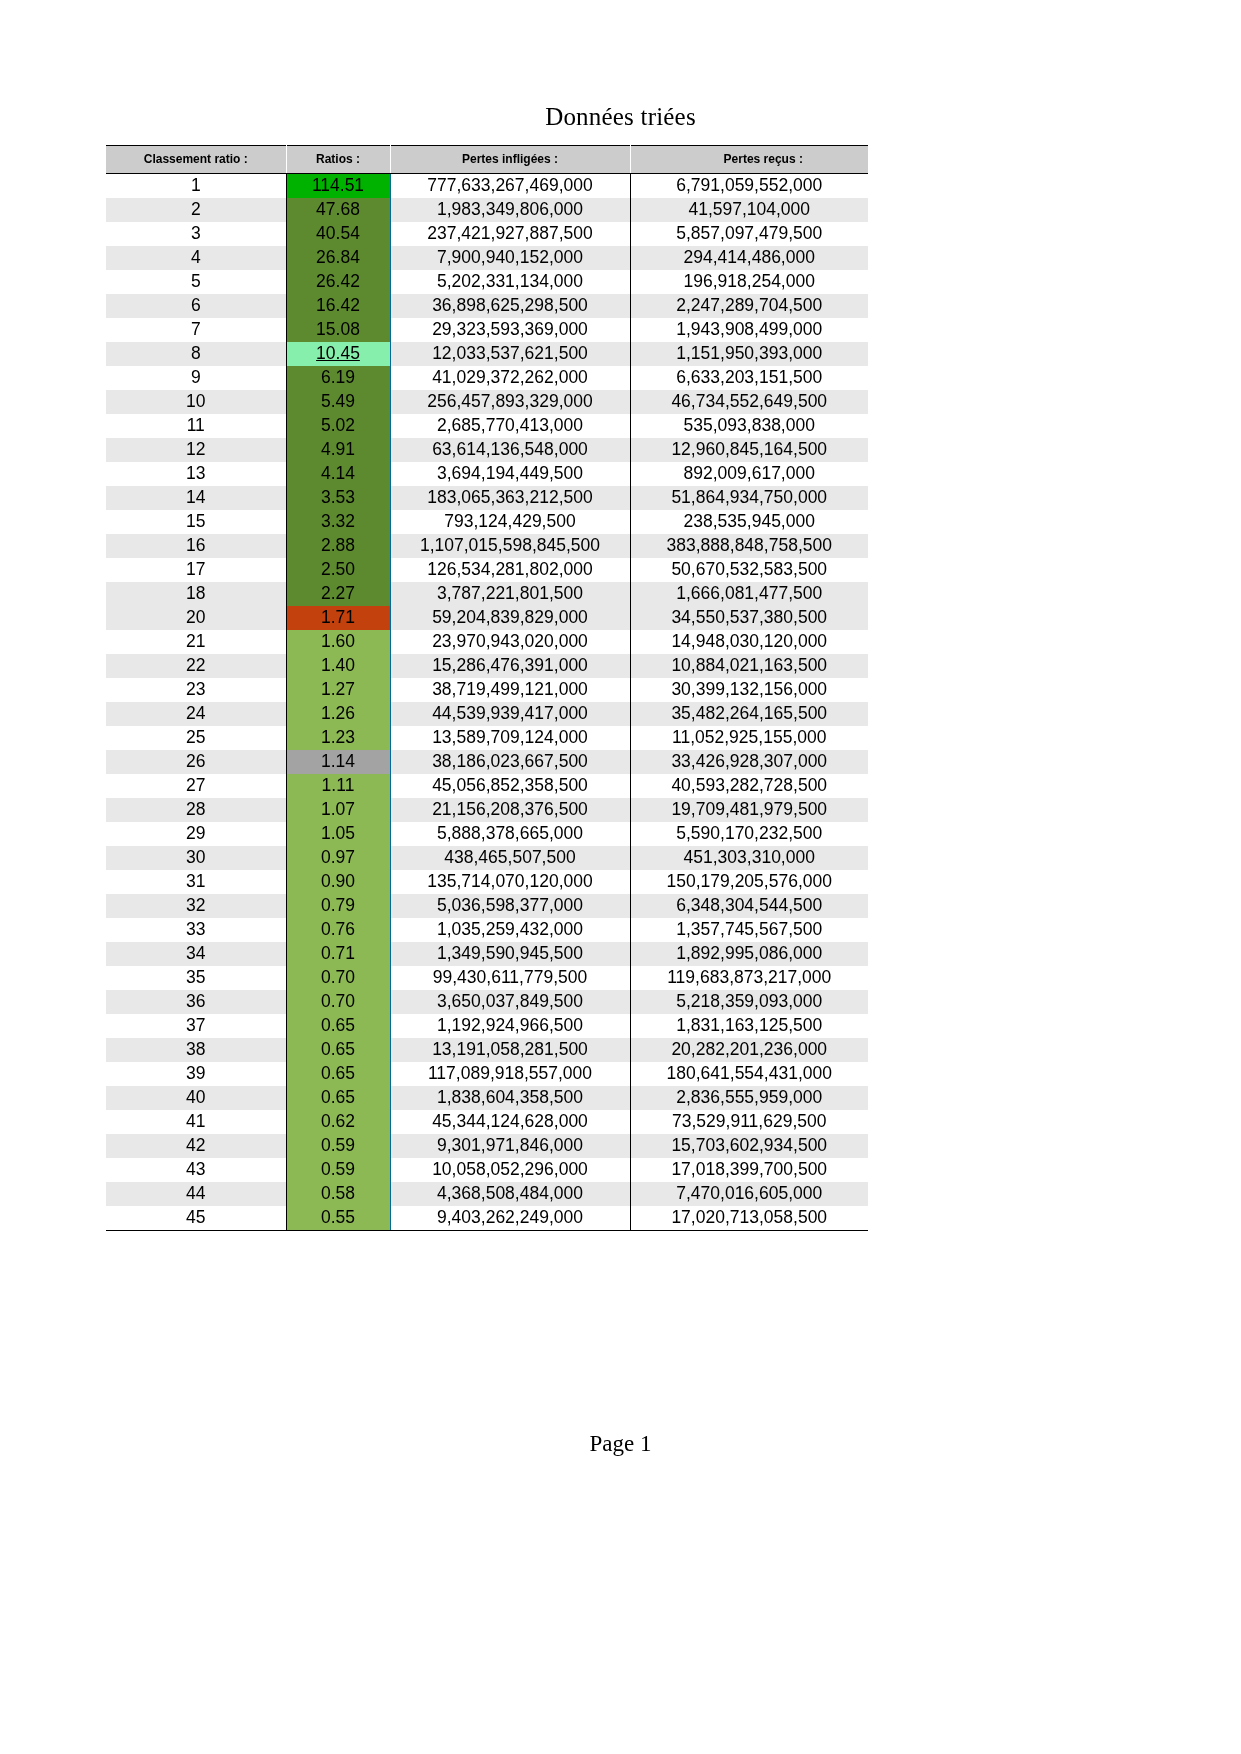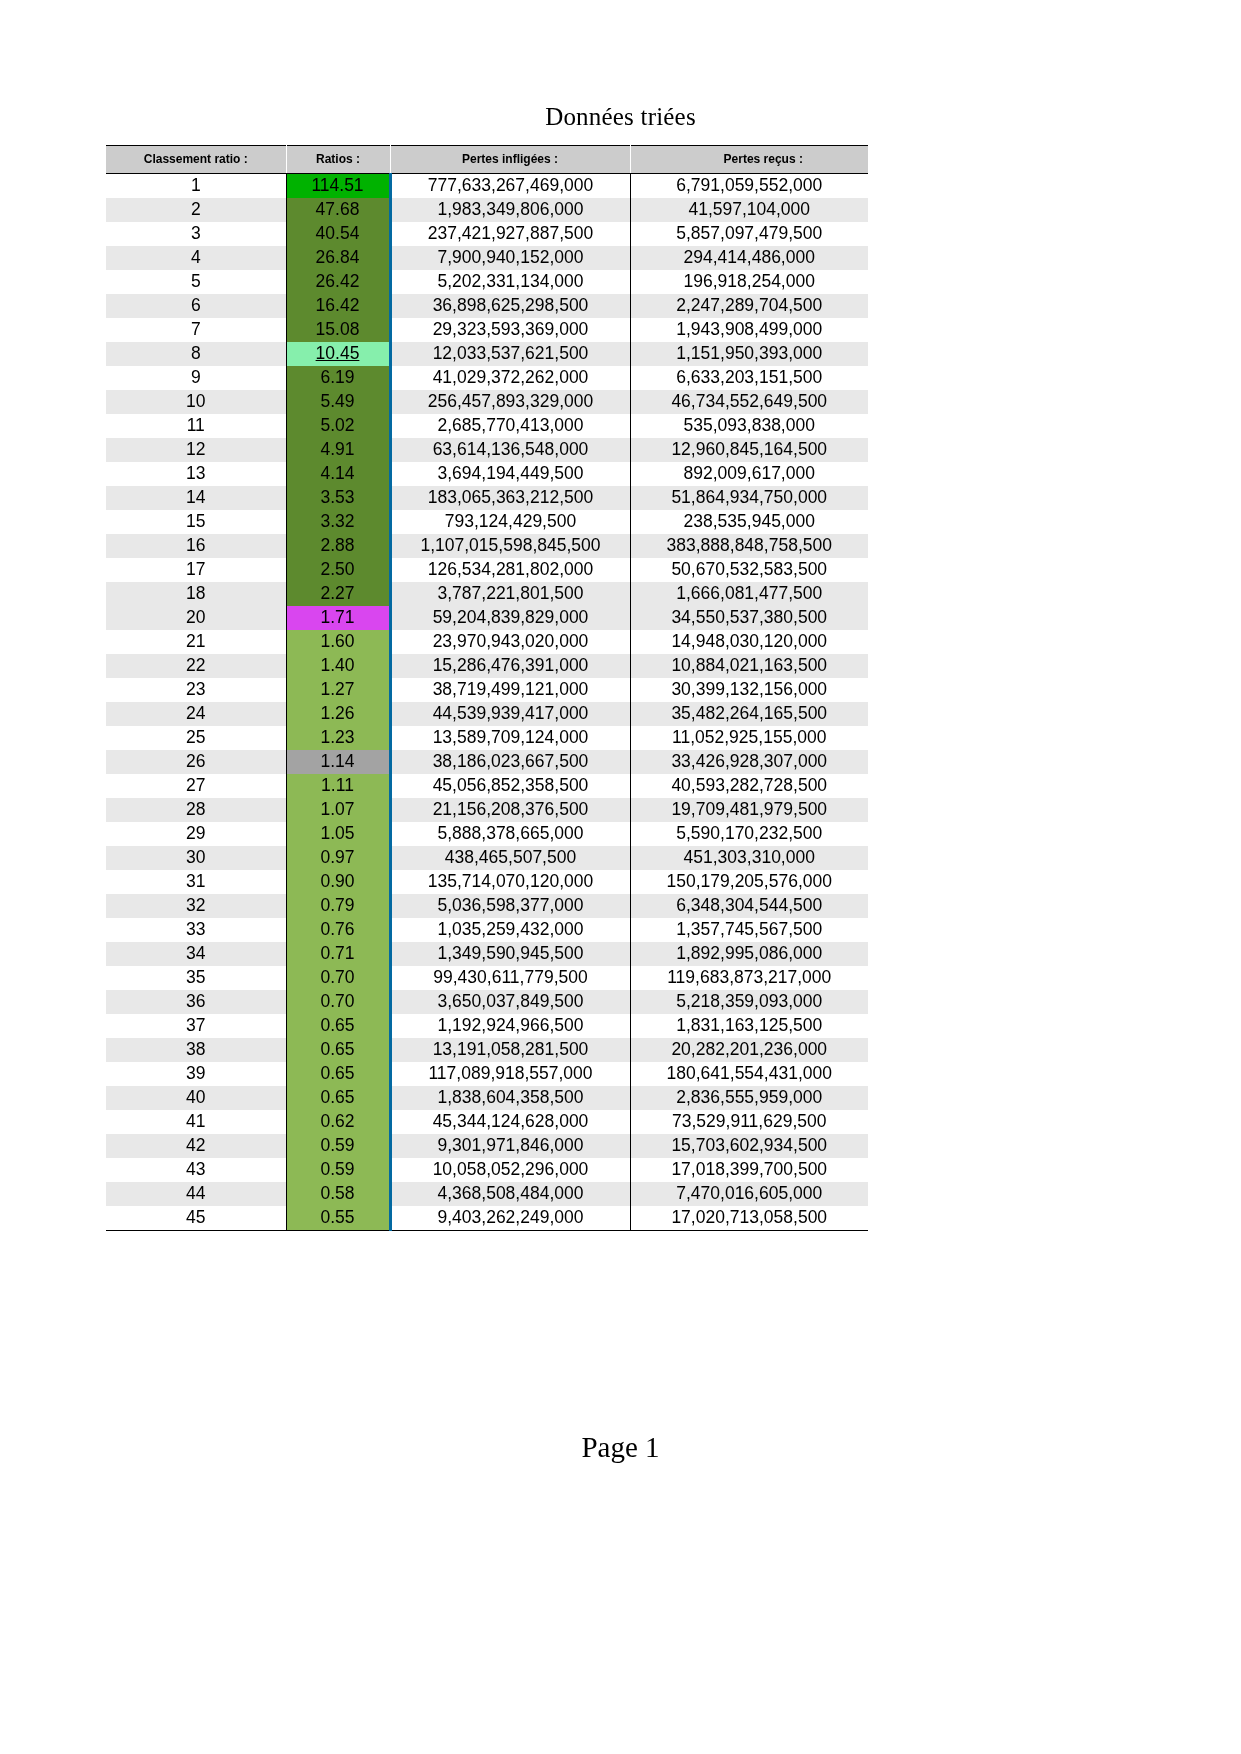--- a/index.html
+++ b/index.html
@@ -79,40 +79,40 @@
   }
 
   
   tbody tr.odd  td.plain { background: #ffffff; }
   tbody tr.even td.plain { background: #e8e8e8; }
 
   td.rank { text-align: center; }
   td.ratio {
     text-align: center;
     border-left: 1px solid #000000;
-    border-right: 3px solid #0369a1;
+    border-right: 1px solid #0369a1;
   }
   td.num {
     text-align: center;
   }
   td.infl {
     border-right: 1px solid #000000;
   }
 
   tbody tr:last-child td { border-bottom: 1px solid #000000; }
 
   
   .page-footer {
     position: absolute;
     top: 1431px;
     left: 0;
     width: 1241px;
     text-align: center;
     font-family: "Liberation Serif", serif;
-    font-size: 29px;
+    font-size: 23px;
     color: #000000;
   }
 </style>
 </head>
 <body>
 
 <div class="page">
 
   <div class="doc-title">Données triées</div>
 
@@ -236,21 +236,21 @@
             <td class="num plain">50,670,532,583,500</td>
           </tr>
           <tr class="even">
             <td class="rank plain">18</td>
             <td class="ratio" style="background: rgb(93, 138, 46);">2.27</td>
             <td class="num infl plain">3,787,221,801,500</td>
             <td class="num plain">1,666,081,477,500</td>
           </tr>
           <tr class="even">
             <td class="rank plain">20</td>
-            <td class="ratio" style="background: #d946ef;">1.71</td>
+            <td class="ratio" style="background: #c2410c;">1.71</td>
             <td class="num infl plain">59,204,839,829,000</td>
             <td class="num plain">34,550,537,380,500</td>
           </tr>
           <tr class="odd">
             <td class="rank plain">21</td>
             <td class="ratio" style="background: rgb(141, 185, 85);">1.60</td>
             <td class="num infl plain">23,970,943,020,000</td>
             <td class="num plain">14,948,030,120,000</td>
           </tr>
           <tr class="even">

